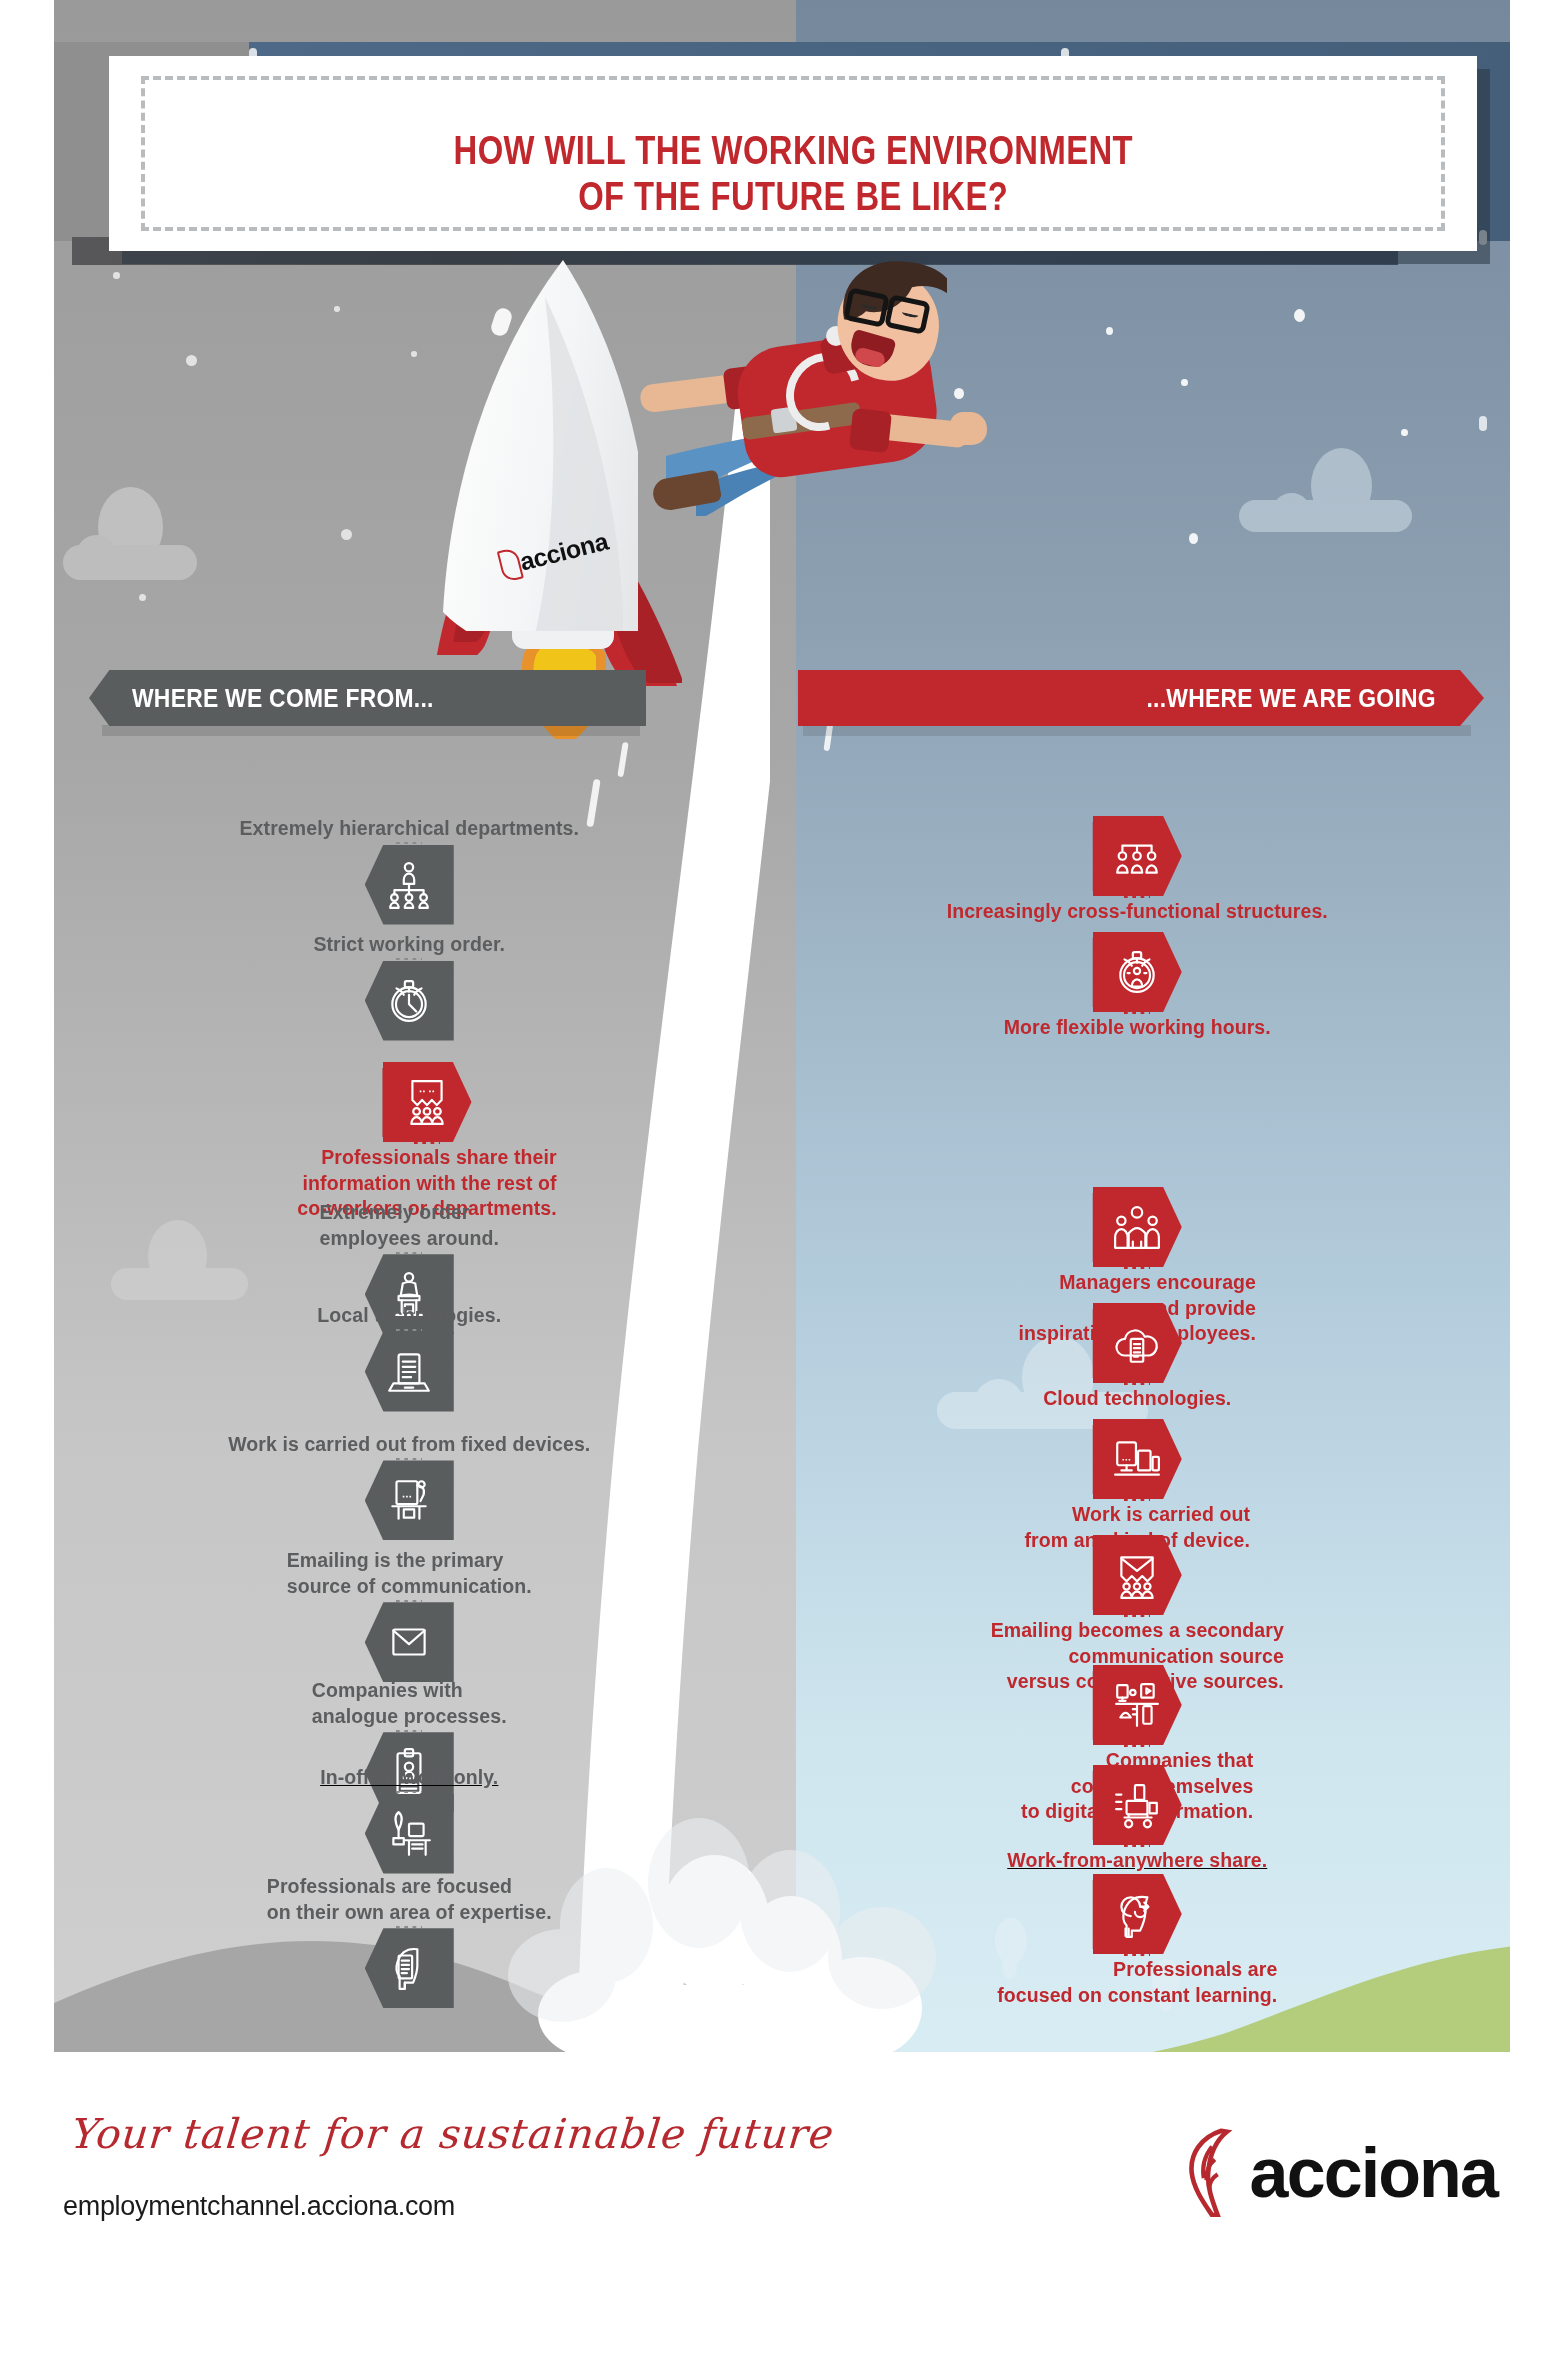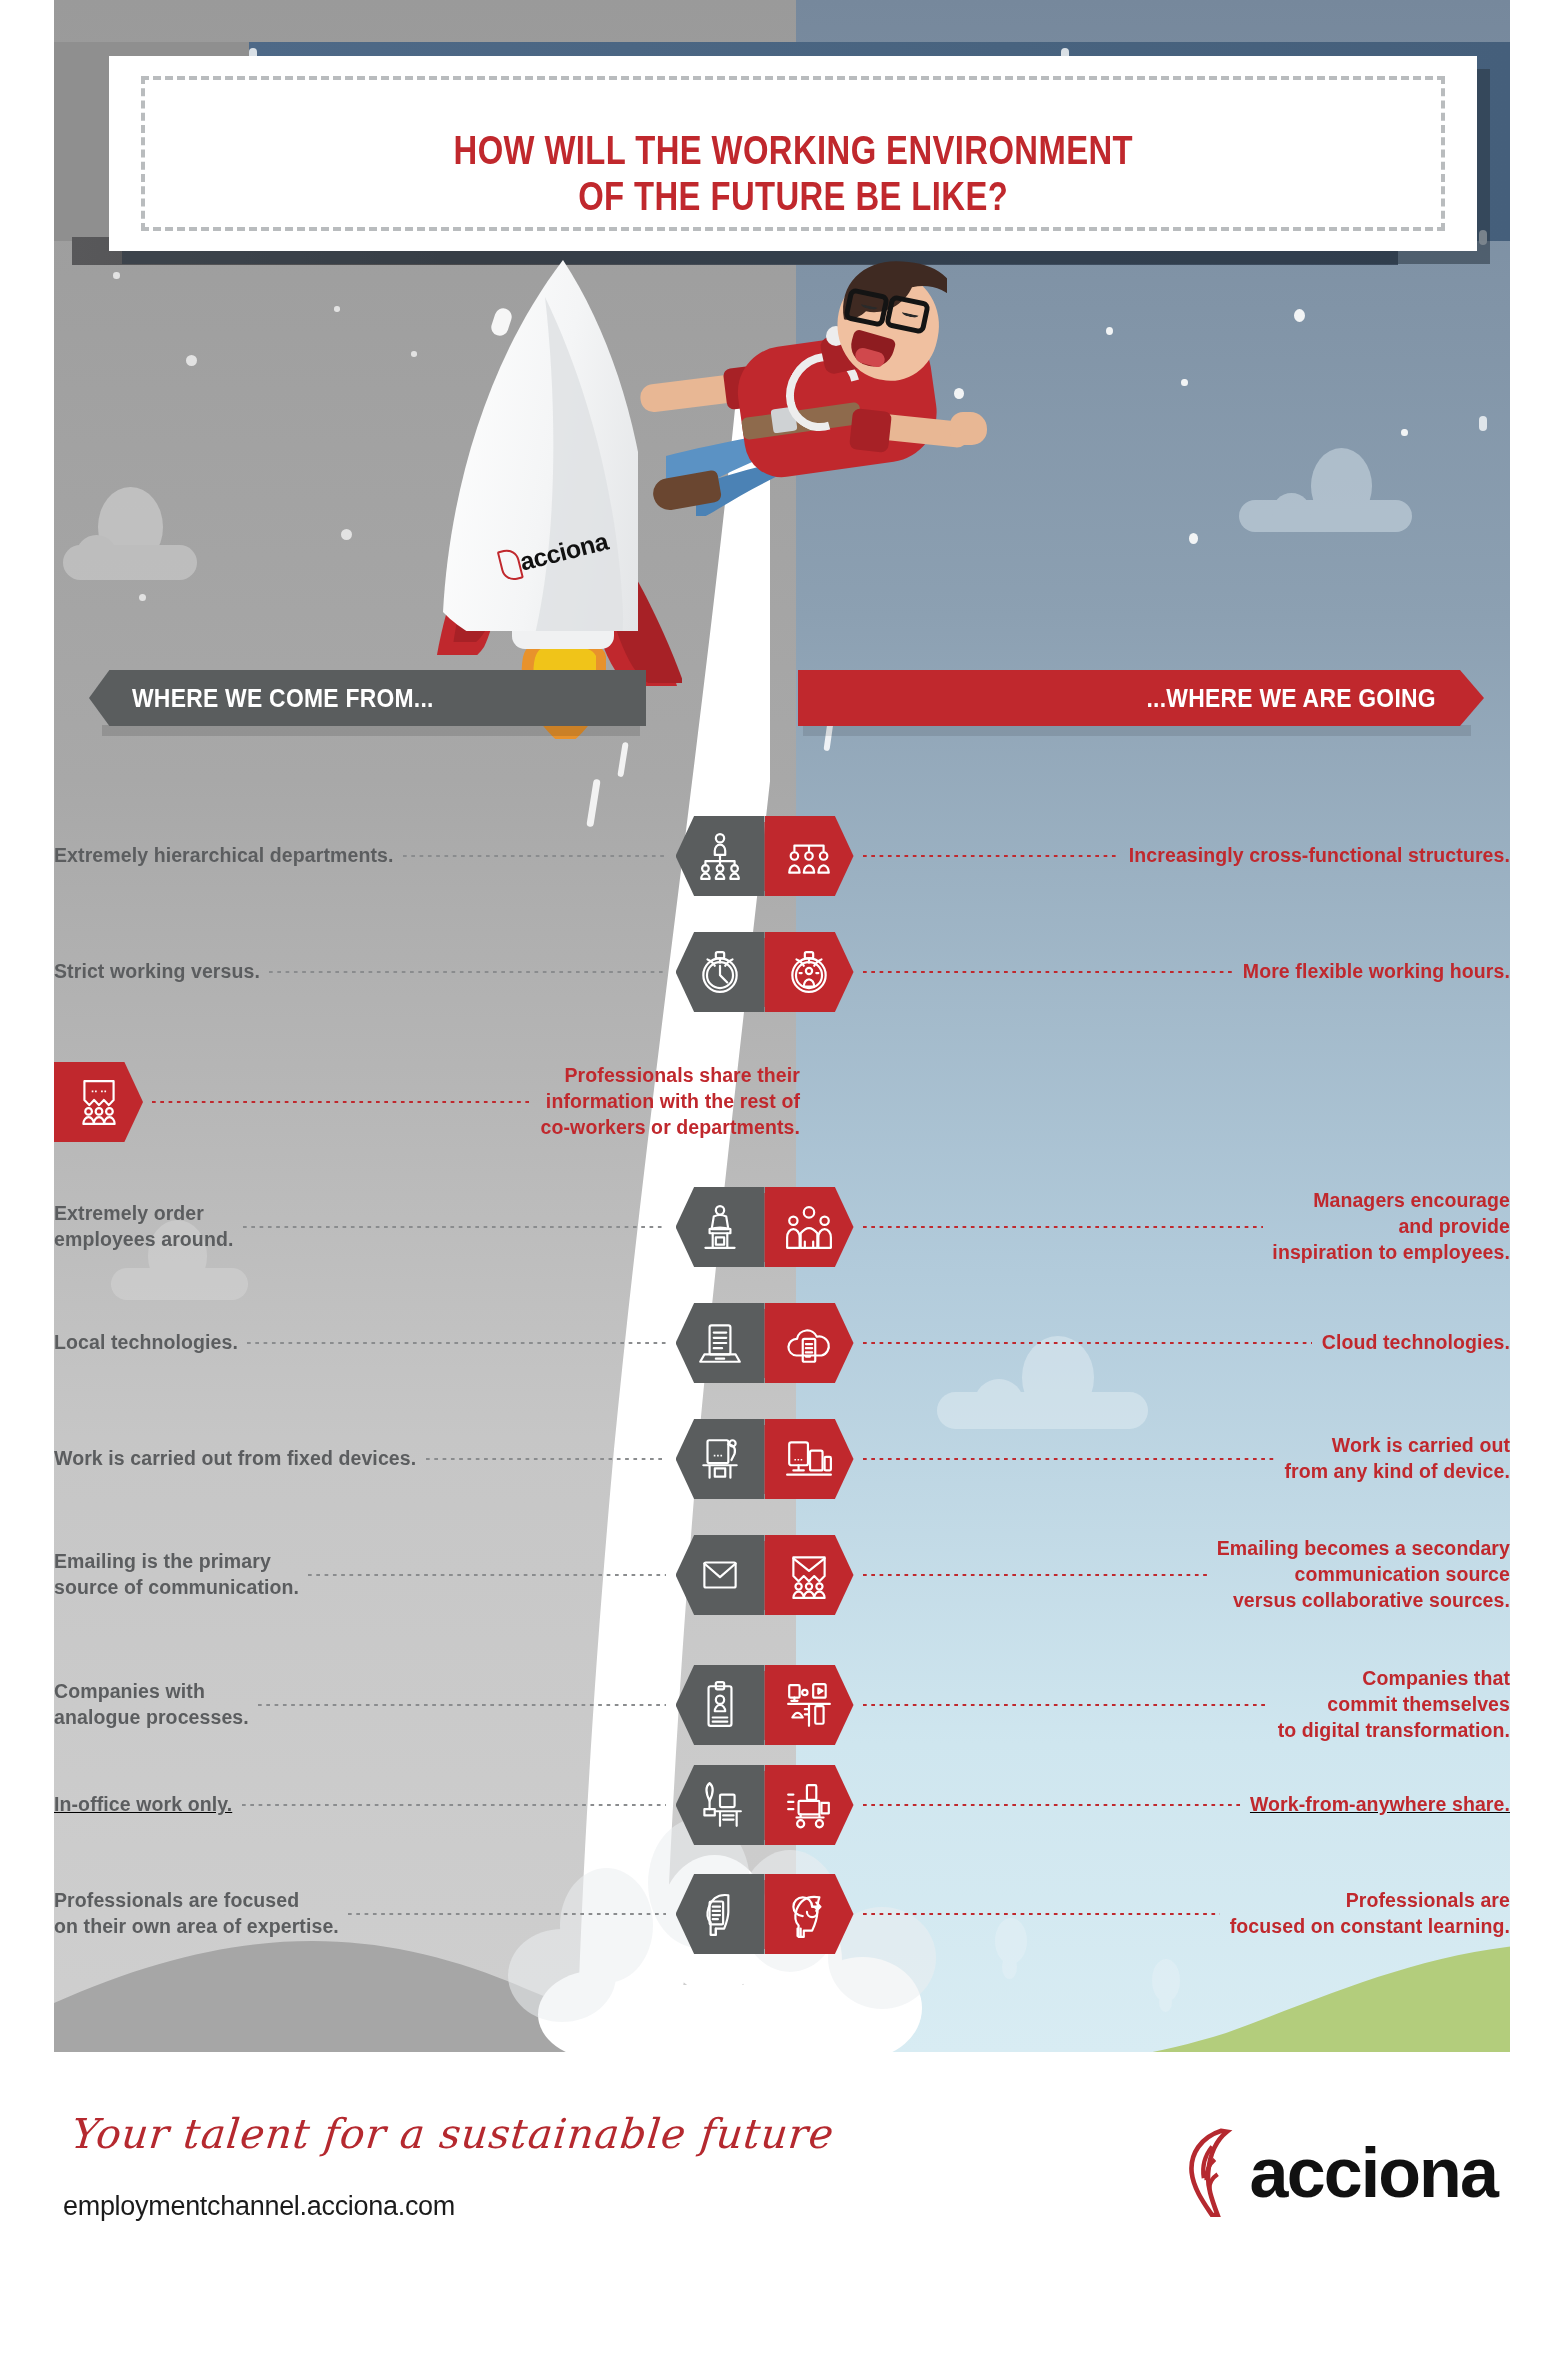--- a/index.html
+++ b/index.html
@@ -175,21 +175,21 @@
       clip-path: polygon(0 0, calc(100% - 24px) 0, 100% 50%, calc(100% - 24px) 100%, 0 100%);
       justify-content:flex-end; padding-right:48px;
   }
   .banner-right span { transform-origin:right center; }
   .banner-right-shadow { position:absolute; left:803px; top:725px; width:668px; height:11px;
       background:rgba(0,0,0,.10); }
 
   
   .row { position:absolute; left:54px; width:1456px; display:flex; align-items:center; }
 
-  .side { display:flex; align-items:center; }
+  .side { display:flex; align-items:center;flex-direction:column; }
 
   
   .left-side { width:711px; justify-content:flex-end; gap:0; }
   .left-label {
       color:#5b5d5f; font-weight:700; font-size:19.5px; line-height:1.32;
       text-align:left; white-space:pre-line; letter-spacing:0.1px;
   }
   .lead { flex:1 1 auto; height:2.8px; min-width:26px; margin:0 9.3px;
       background-image:repeating-linear-gradient(90deg,#8a8c8e 0 3.7px, transparent 3.7px 8.3px);
       background-size:8.3px 1.9px; background-repeat:repeat-x; background-position:0 center; }
@@ -419,21 +419,21 @@
           </svg>
         </div>
       </div>
       <div class="lead lead-r"></div>
       <div class="right-label">Increasingly cross-functional structures.</div>
     </div>
   </div>
 
   <div class="row" style="top:932px;">
     <div class="side left-side">
-      <div class="left-label">Strict working versus.</div>
+      <div class="left-label">Strict working order.</div>
       <div class="lead"></div>
       <div class="badge">
         <div class="badge-grey">
           <svg viewBox="0 0 48 48">
             <circle cx="24" cy="27" r="16"></circle>
               <circle cx="24" cy="27" r="12.5"></circle>
             <rect x="20" y="5" width="8" height="6" rx="1.5"></rect>
             <path d="M24 11 v4 M12 12 q5 2 7 6 M36 12 q-5 2 -7 6"></path>
             <path d="M24 27 v-9 M24 27 l7 7"></path>
           </svg>

